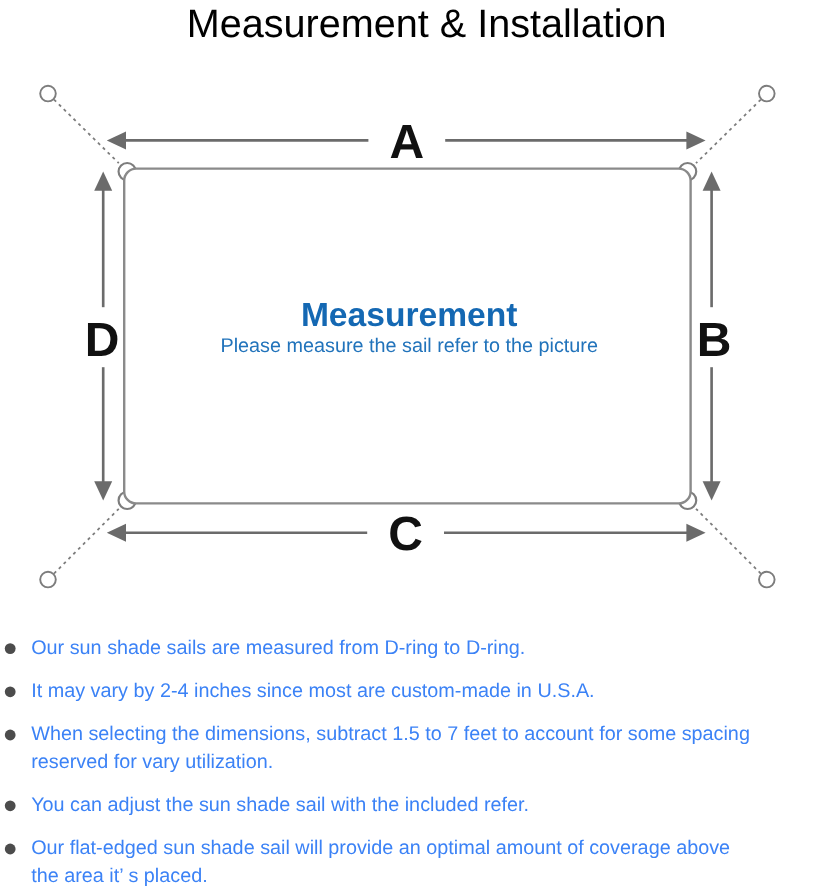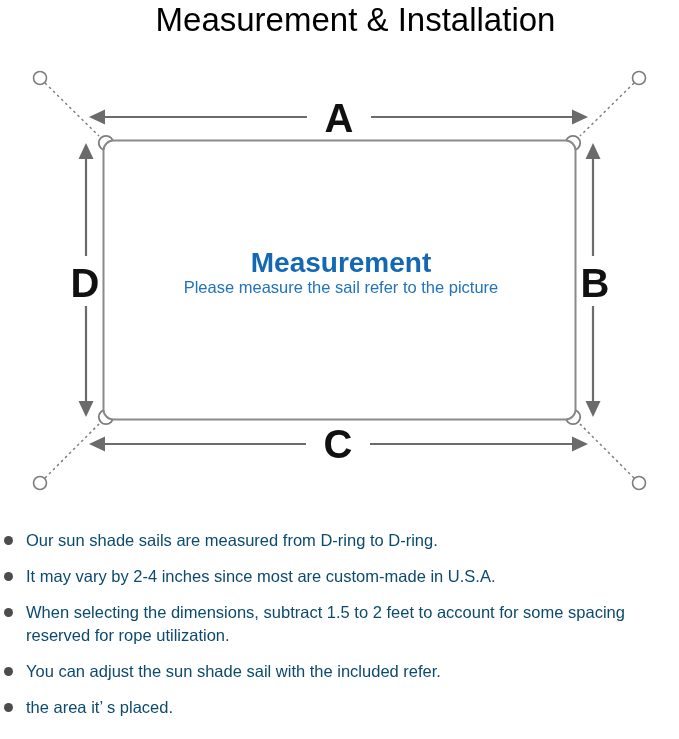--- a/index.html
+++ b/index.html
@@ -50,21 +50,21 @@
     position: absolute;
     top: 520px;
     left: 4px;
     width: 672px;
     padding-top: 9px;
   }
   .note-item {
     display: flex;
     align-items: flex-start;
     margin-bottom: 13px;
-    color: #0c4a6e;
+    color: #3b82f6;
     font-size: 16.5px;
     line-height: 23px;
   }
   .note-bullet {
     flex: 0 0 auto;
     width: 9px;
     height: 9px;
     border-radius: 50%;
     background: #4c4c4c;
     margin-top: 7px;
@@ -149,33 +149,34 @@
     <div class="note-item">
       <span class="note-bullet"></span>
       <span class="note-text">
         <span class="note-line">It may vary by 2-4 inches since most are custom-made in U.S.A.</span>
       </span>
     </div>
 
     <div class="note-item">
       <span class="note-bullet"></span>
       <span class="note-text">
-        <span class="note-line">When selecting the dimensions, subtract 1.5 to 2 feet to account for some spacing</span>
-        <span class="note-line">reserved for rope utilization.</span>
+        <span class="note-line">When selecting the dimensions, subtract 1.5 to 7 feet to account for some spacing</span>
+        <span class="note-line">reserved for vary utilization.</span>
       </span>
     </div>
 
     <div class="note-item">
       <span class="note-bullet"></span>
       <span class="note-text">
         <span class="note-line">You can adjust the sun shade sail with the included refer.</span>
       </span>
     </div>
 
     <div class="note-item">
       <span class="note-bullet"></span>
       <span class="note-text">
+        <span class="note-line">Our flat-edged sun shade sail will provide an optimal amount of coverage above</span>
         <span class="note-line">the area it’ s placed.</span>
       </span>
     </div>
 
   </div>
 </div>
 
 </body></html>

